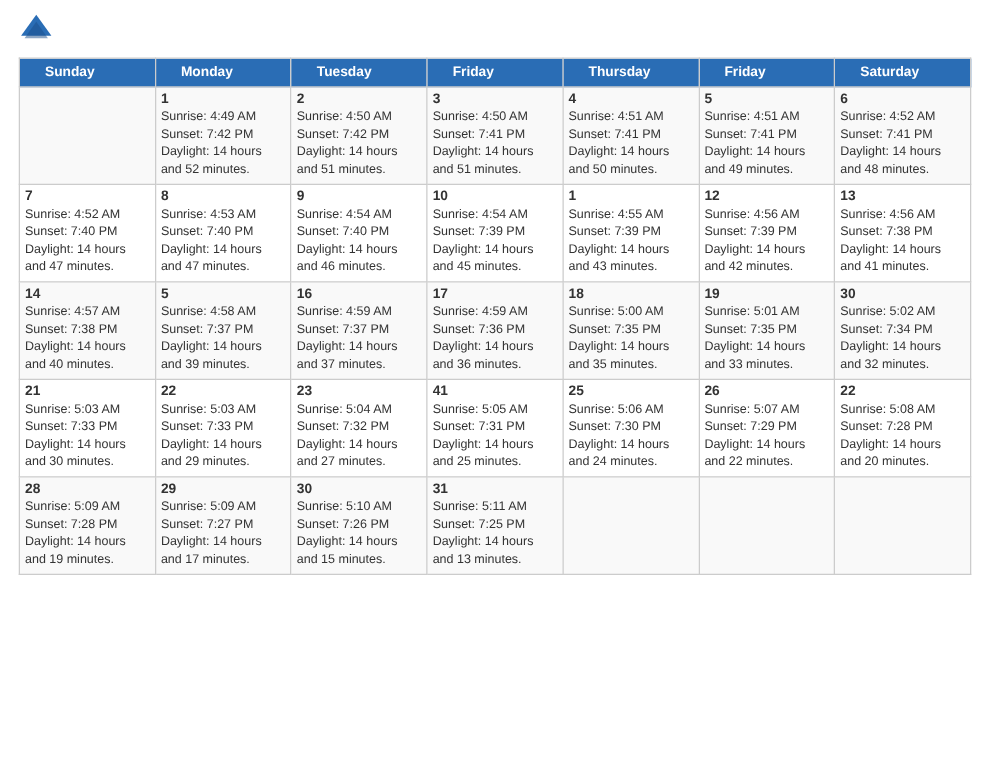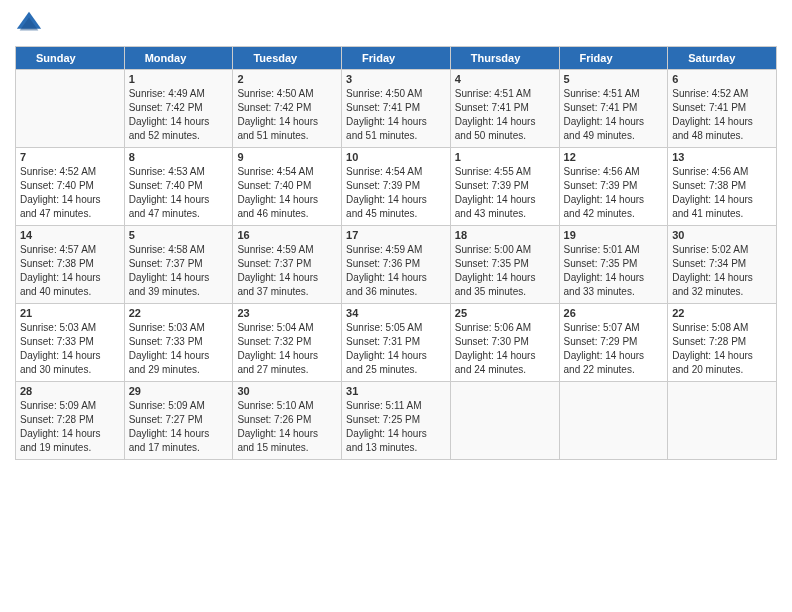--- a/index.html
+++ b/index.html
@@ -270,21 +270,21 @@
             Sunrise: 5:03 AM<br>Sunset: 7:33 PM<br>Daylight: 14 hours and 29 minutes.
           </div>
           </td>
           <td>
             <span class="day-num">23</span>
           <div class="day-info">
             Sunrise: 5:04 AM<br>Sunset: 7:32 PM<br>Daylight: 14 hours and 27 minutes.
           </div>
           </td>
           <td>
-            <span class="day-num">34</span>
+            <span class="day-num">41</span>
           <div class="day-info">
             Sunrise: 5:05 AM<br>Sunset: 7:31 PM<br>Daylight: 14 hours and 25 minutes.
           </div>
           </td>
           <td>
             <span class="day-num">25</span>
           <div class="day-info">
             Sunrise: 5:06 AM<br>Sunset: 7:30 PM<br>Daylight: 14 hours and 24 minutes.
           </div>
           </td>

